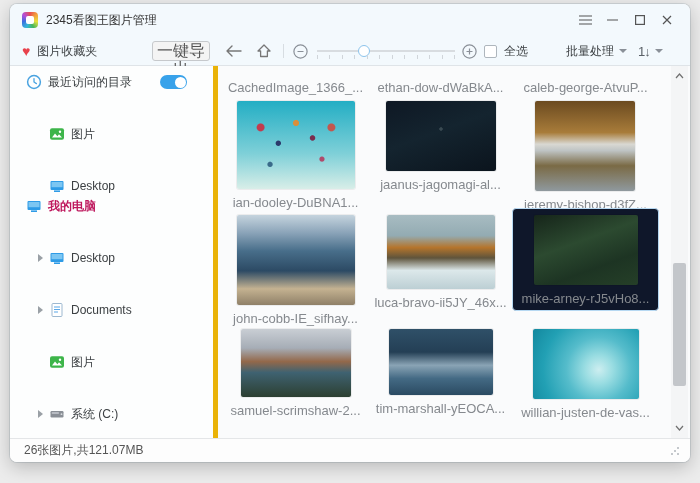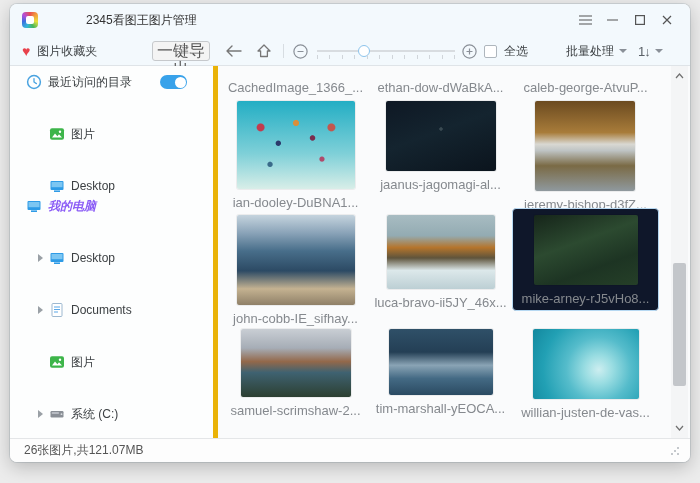--- a/index.html
+++ b/index.html
@@ -8,21 +8,21 @@
   .window { position:absolute; left:10px; top:4px; width:680px; height:458px;
     background:#fff; border-radius:7px; box-shadow:0 5px 18px rgba(0,0,0,.22), 0 0 0 1px rgba(180,190,198,.45);
     overflow:hidden; display:flex; flex-direction:column; }
 
   
   .titlebar { height:32px; background:#f3f9fd; display:flex; align-items:center; padding:0 10px 0 12px; flex:0 0 auto; }
   .appicon { width:16px; height:16px; border-radius:4px; margin-right:8px;
     background:conic-gradient(#e94f4f,#f2a23c,#e8e23c,#46b65a,#35b6d9,#3c6fe0,#b44fd9,#e94f4f);
     position:relative; }
   .appicon::after { content:""; position:absolute; left:4px; top:4px; width:8px; height:8px; background:#fff; border-radius:2px; }
-  .apptitle { font-size:12px; color:#333;margin-left:40px; }
+  .apptitle { font-size:12px; color:#333; }
   .tb-controls { margin-left:auto; display:flex; align-items:center; }
   .tbbtn { width:27px; height:22px; display:flex; align-items:center; justify-content:center; cursor:default; color:#555; }
   .tbbtn svg { display:block; }
 
   
   .toolbar { height:30px; background:#f3f9fd; border-bottom:1px solid #dfe4e8; position:relative; flex:0 0 auto; }
   .toolbar .abs { position:absolute; top:0; height:30px; display:flex; align-items:center; }
   .heart { font-size:14px; color:#e8414b; line-height:1; }
   .fav-label { font-size:12px; color:#3c4043; margin-left:7px; }
   .export-btn { position:absolute; left:142px; top:5px; width:58px; height:20px; background:#f4f4f4;
@@ -40,21 +40,21 @@
     border-top:4px solid #8a9098; margin-left:5px; }
   .sort-glyph { font-size:13px; color:#5a6067; letter-spacing:-1px; }
 
   
   .content { flex:1 1 auto; display:flex; position:relative; min-height:0; }
   .sidebar { width:208px; flex:0 0 auto; background:#fdfefe; border-right:5px solid #eab308; padding-top:6px; overflow:hidden; }
   .side-row { height:20px; display:flex; align-items:center; font-size:12px; color:#3c4043; cursor:default; }
   .side-row .ic { width:16px; height:16px; flex:0 0 auto; margin-right:6px; }
   .side-row .ic svg { display:block; width:16px; height:16px; }
   .side-row.header { padding-left:16px; }
-  .side-row.header.bold { font-weight:bold; color:#8b5cf6;font-style:italic; }
+  .side-row.header.bold { font-weight:bold; color:#be185d; }
   .side-row.child { padding-left:28px;margin-top:32px; }
   .exp-slot { width:11px; flex:0 0 auto; display:flex; align-items:center; }
   .exp { width:0; height:0; border-top:4px solid transparent; border-bottom:4px solid transparent; border-left:5px solid #9aa0a6; }
   .toggle { margin-left:auto; margin-right:26px; width:27px; height:14px; border-radius:7px; background:#38a2ea; position:relative; }
   .toggle::after { content:""; position:absolute; right:1.5px; top:1.5px; width:11px; height:11px; border-radius:50%; background:#fff; }
 
   .gridwrap { flex:1 1 auto; background:#fafbfc; position:relative; overflow:hidden; }
   .grid { position:absolute; left:5px; top:0; width:435px; }
   .grow { display:flex; }
   .grow.names-only { height:28px; }

